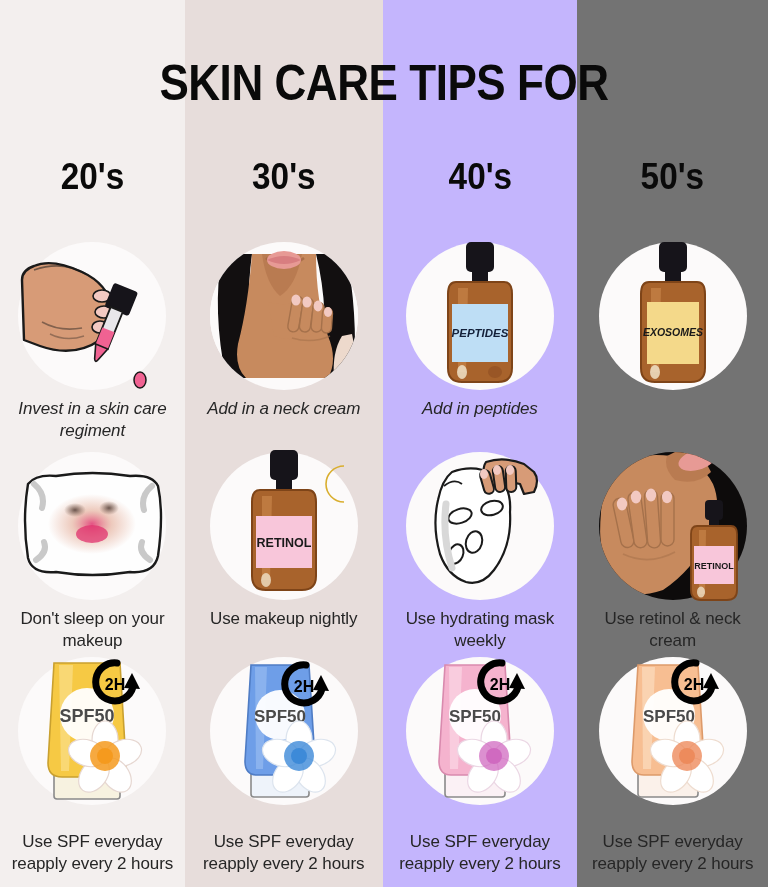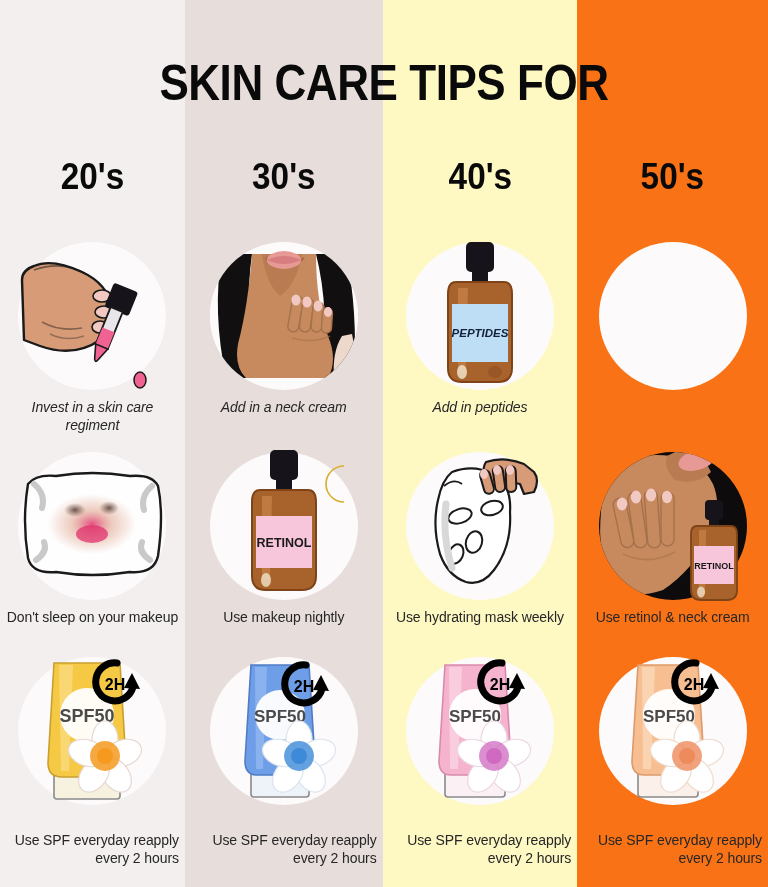--- a/index.html
+++ b/index.html
@@ -6,22 +6,22 @@
   body{
     width:768px;height:887px;
     font-family:"Liberation Sans", sans-serif;
     overflow:hidden;position:relative;background:#F3EFED;
   }
   #infographic{position:relative;width:768px;height:887px;display:flex;}
 
   .col{position:relative;height:887px;box-sizing:border-box;}
   .col-0{width:186px;background:#F3EFEE;padding-left:11px;}
   .col-1{width:199px;background:#E7DDDB;}
-  .col-2{width:196px;background:#fef9c3;}
-  .col-3{width:192px;background:#f97316;}
+  .col-2{width:196px;background:#c4b5fd;}
+  .col-3{width:192px;background:#737373;}
 
   #title{
     position:absolute;left:0;top:58px;width:768px;
     text-align:center;z-index:30;
     font-family:"Liberation Sans", sans-serif;
     font-weight:bold;font-size:50px;letter-spacing:-0.5px;
     color:#0A0A0A;line-height:1;
     transform:scaleX(0.88);transform-origin:center;
     white-space:nowrap;
   }
@@ -40,24 +40,24 @@
 
   .art{position:relative;width:100%;height:152px;}
   .circle{
     position:absolute;left:50%;top:2px;transform:translateX(-50%);
     width:148px;height:148px;border-radius:50%;background:#FCFAFA;
   }
   .circle.dark{background:#0D0B0B;}
 
   .cap{
     position:absolute;left:6px;right:6px;top:158px;
-    text-align:center;font-size:14px;line-height:1.32;
+    text-align:center;font-size:17px;line-height:1.32;
     color:#262626;letter-spacing:-0.1px;
   }
-  .row3 .cap{top:176px;text-align:right;}
+  .row3 .cap{top:176px;}
   svg{overflow:visible;display:block;}
   .svgwrap{position:absolute;left:50%;top:0;transform:translateX(-50%);}
 
   .badge2h{position:absolute;z-index:14;}
 </style>
 </head>
 <body>
 
 <div id="infographic">
 
@@ -340,20 +340,31 @@
       <div class="cap">Use SPF everyday reapply every 2 hours</div>
     </div>
   </div>
 
   <div class="col col-3">
     <div class="decade">50's</div>
 
     <div class="cell row1">
       <div class="art">
         <div class="circle"></div>
+        <div class="svgwrap">
+          <svg width="160" height="152" viewBox="0 0 160 152">
+            <rect x="66" y="2" width="28" height="30" rx="5" fill="#16141A"></rect>
+            <rect x="72" y="28" width="16" height="16" fill="#16141A"></rect>
+            <path d="M56 42 L104 42 Q112 42 112 54 L112 128 Q112 142 98 142 L62 142 Q48 142 48 128 L48 54 Q48 42 56 42 Z" fill="#A8632C" stroke="#7E4418" stroke-width="2"></path>
+            <path d="M58 48 L68 48 L66 132 L58 132 Z" fill="#D08E52" opacity=".55"></path>
+            <rect x="54" y="62" width="52" height="62" fill="#F4D98A"></rect>
+            <text x="80" y="96" text-anchor="middle" font-family="Liberation Sans, sans-serif" font-size="10.5" font-weight="bold" fill="#1A1A1A">EXOSOMES</text>
+            <ellipse cx="62" cy="132" rx="5" ry="7" fill="#F0E2C8" opacity=".85"></ellipse>
+          </svg>
+        </div>
       </div>
     </div>
 
     <div class="cell row2">
       <div class="art">
         <div class="circle dark"></div>
         <div class="svgwrap">
           <svg width="160" height="152" viewBox="0 0 160 152">
             <defs>
                 <clipPath id="c50a">

